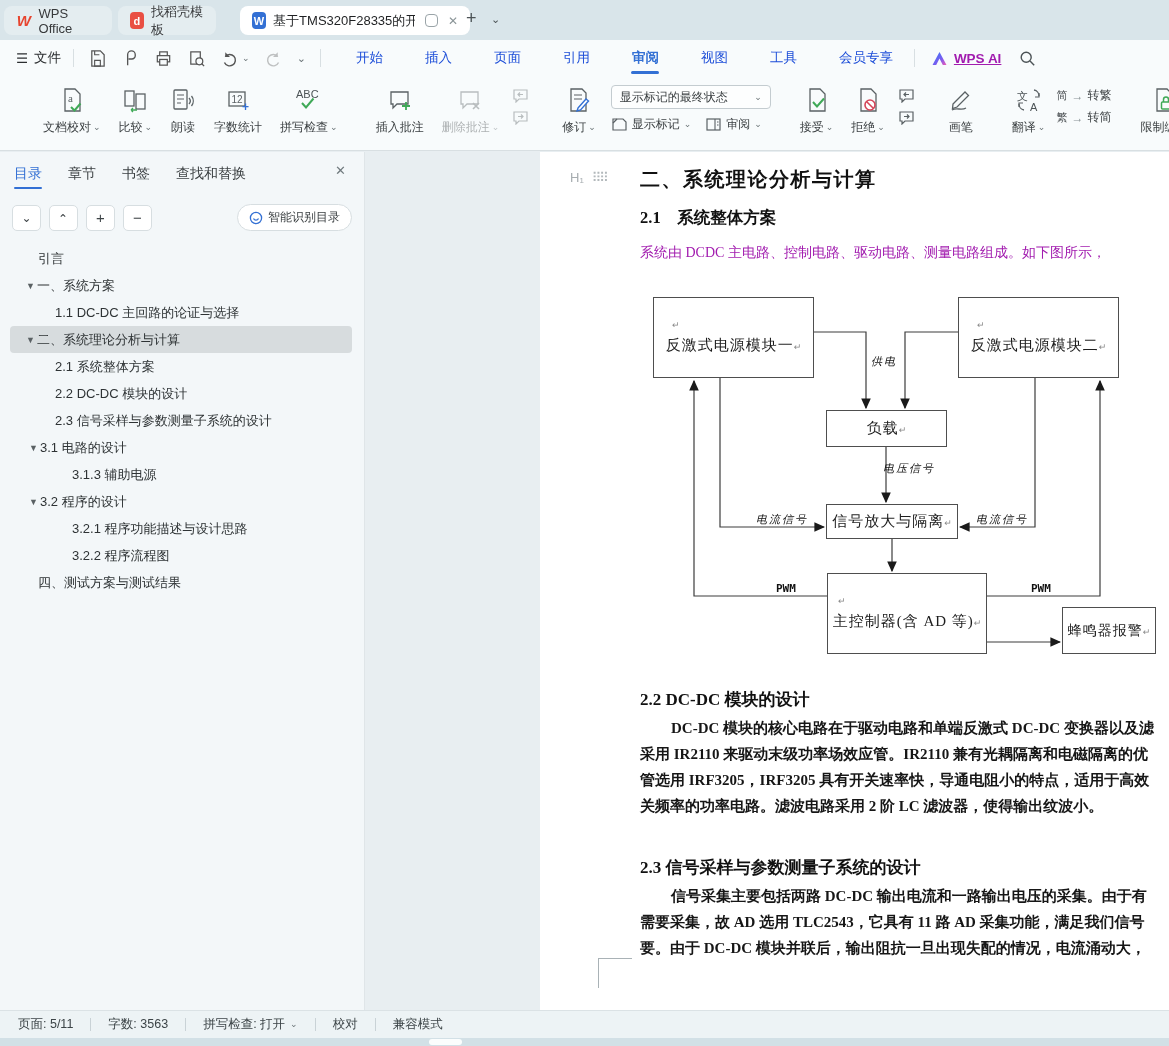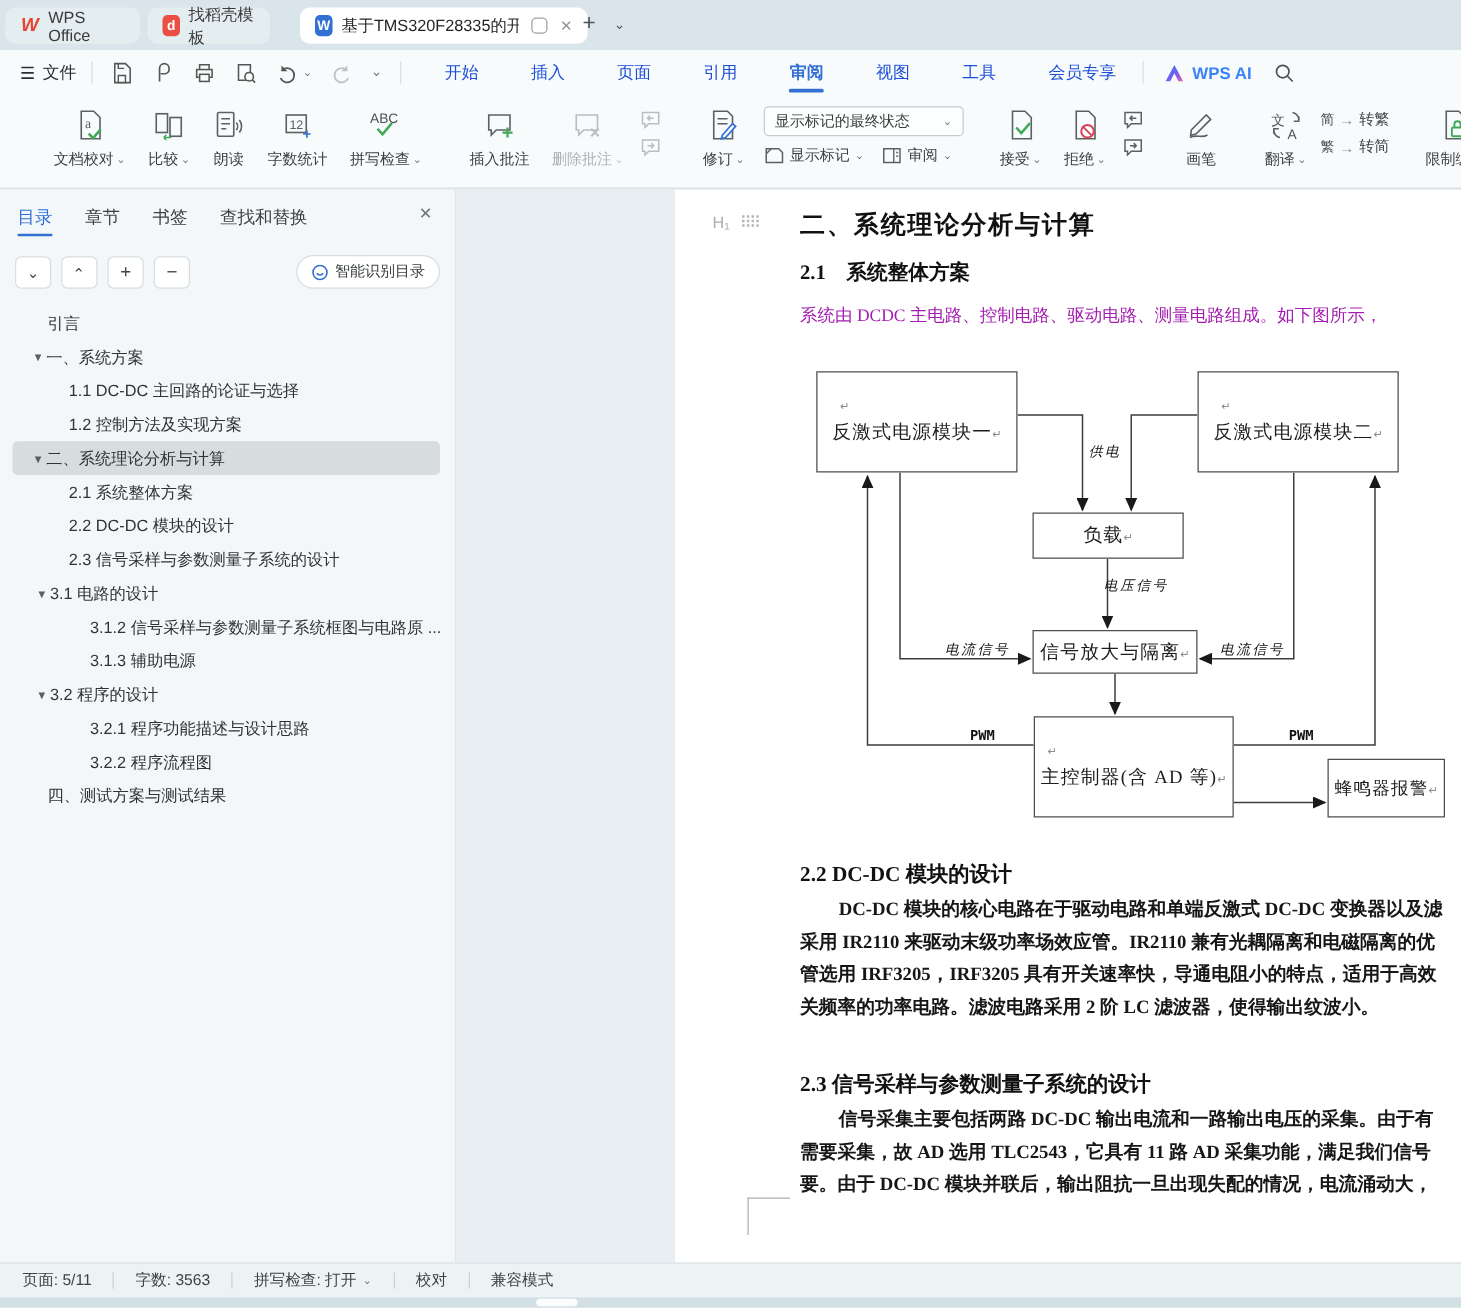--- a/index.html
+++ b/index.html
@@ -29,21 +29,21 @@
   .mfile { display:flex; align-items:center; gap:6px; padding:0 12px 0 16px; color:#2b2e30; }
   .msep { width:1px; height:18px; background:#d8dfe2; }
   .qbar { display:flex; align-items:center; gap:14px; padding:0 14px; }
   .qico { width:19px; height:19px; }
   .dim { opacity:.35; }
   .mtabs { display:flex; align-items:center; gap:0; margin-left:14px; }
   .mtab { padding:0 21px; height:36px; line-height:36px; position:relative; color:#1d4ed8; }
   .mtab.on { color:#3370d4; font-weight:bold; }
   .mtab.on::after { content:""; position:absolute; left:50%; transform:translateX(-50%);
                     bottom:2px; width:28px; height:3px; border-radius:2px; background:#3370d4; }
-  .ai { display:flex; align-items:center; gap:6px; margin-left:16px; font-size:13.5px; color:#3b82f6; font-weight:bold; }
+  .ai { display:flex; align-items:center; gap:6px; margin-left:16px; font-size:13.5px; color:#a21caf; font-weight:bold;text-decoration:underline; }
   .msearch { margin-left:18px; }
 
   
   .ribbon { position:absolute; left:0; top:76px; width:1169px; height:75px; background:#f8fbfc;
             border-bottom:1px solid #d8dfe2; display:flex; align-items:stretch; padding-left:34px; }
   .rgroup { display:flex; align-items:flex-start; padding-top:9px; }
   .rsep { width:1px; background:#e2e8ea; margin:10px 10px; }
   .rbtn { display:flex; flex-direction:column; align-items:center; padding:0 9px; }
   .rbtn .ric { height:30px; display:flex; align-items:center; }
   .rlab { font-size:12px; color:#3a3f41; margin-top:4px; white-space:nowrap; display:flex; align-items:center; gap:2px; }
@@ -496,42 +496,36 @@
     <div class="oli l1">
         <span>引言</span>
       </div>
     <div class="oli l1a">
         <span class="tri">▼</span>
         <span>一、系统方案</span>
       </div>
     <div class="oli l2">
         <span>1.1 DC-DC 主回路的论证与选择</span>
       </div>
-    <div class="oli l2">
-        <span>1.2 控制方法及实现方案</span>
-      </div>
     <div class="oli sel">
         <span class="tri">▼</span>
         <span>二、系统理论分析与计算</span>
       </div>
     <div class="oli l2">
         <span>2.1  系统整体方案</span>
       </div>
     <div class="oli l2">
         <span>2.2 DC-DC 模块的设计</span>
       </div>
     <div class="oli l2">
         <span>2.3 信号采样与参数测量子系统的设计</span>
       </div>
     <div class="oli l1b" style="padding-left:27px;">
         <span class="tri">▼</span>
         <span>3.1 电路的设计</span>
-      </div>
-    <div class="oli l3">
-        <span>3.1.2 信号采样与参数测量子系统框图与电路原 ...</span>
       </div>
     <div class="oli l3">
         <span>3.1.3 辅助电源</span>
       </div>
     <div class="oli l1b" style="padding-left:27px;">
         <span class="tri">▼</span>
         <span>3.2 程序的设计</span>
       </div>
     <div class="oli l3">
         <span>3.2.1 程序功能描述与设计思路</span>

